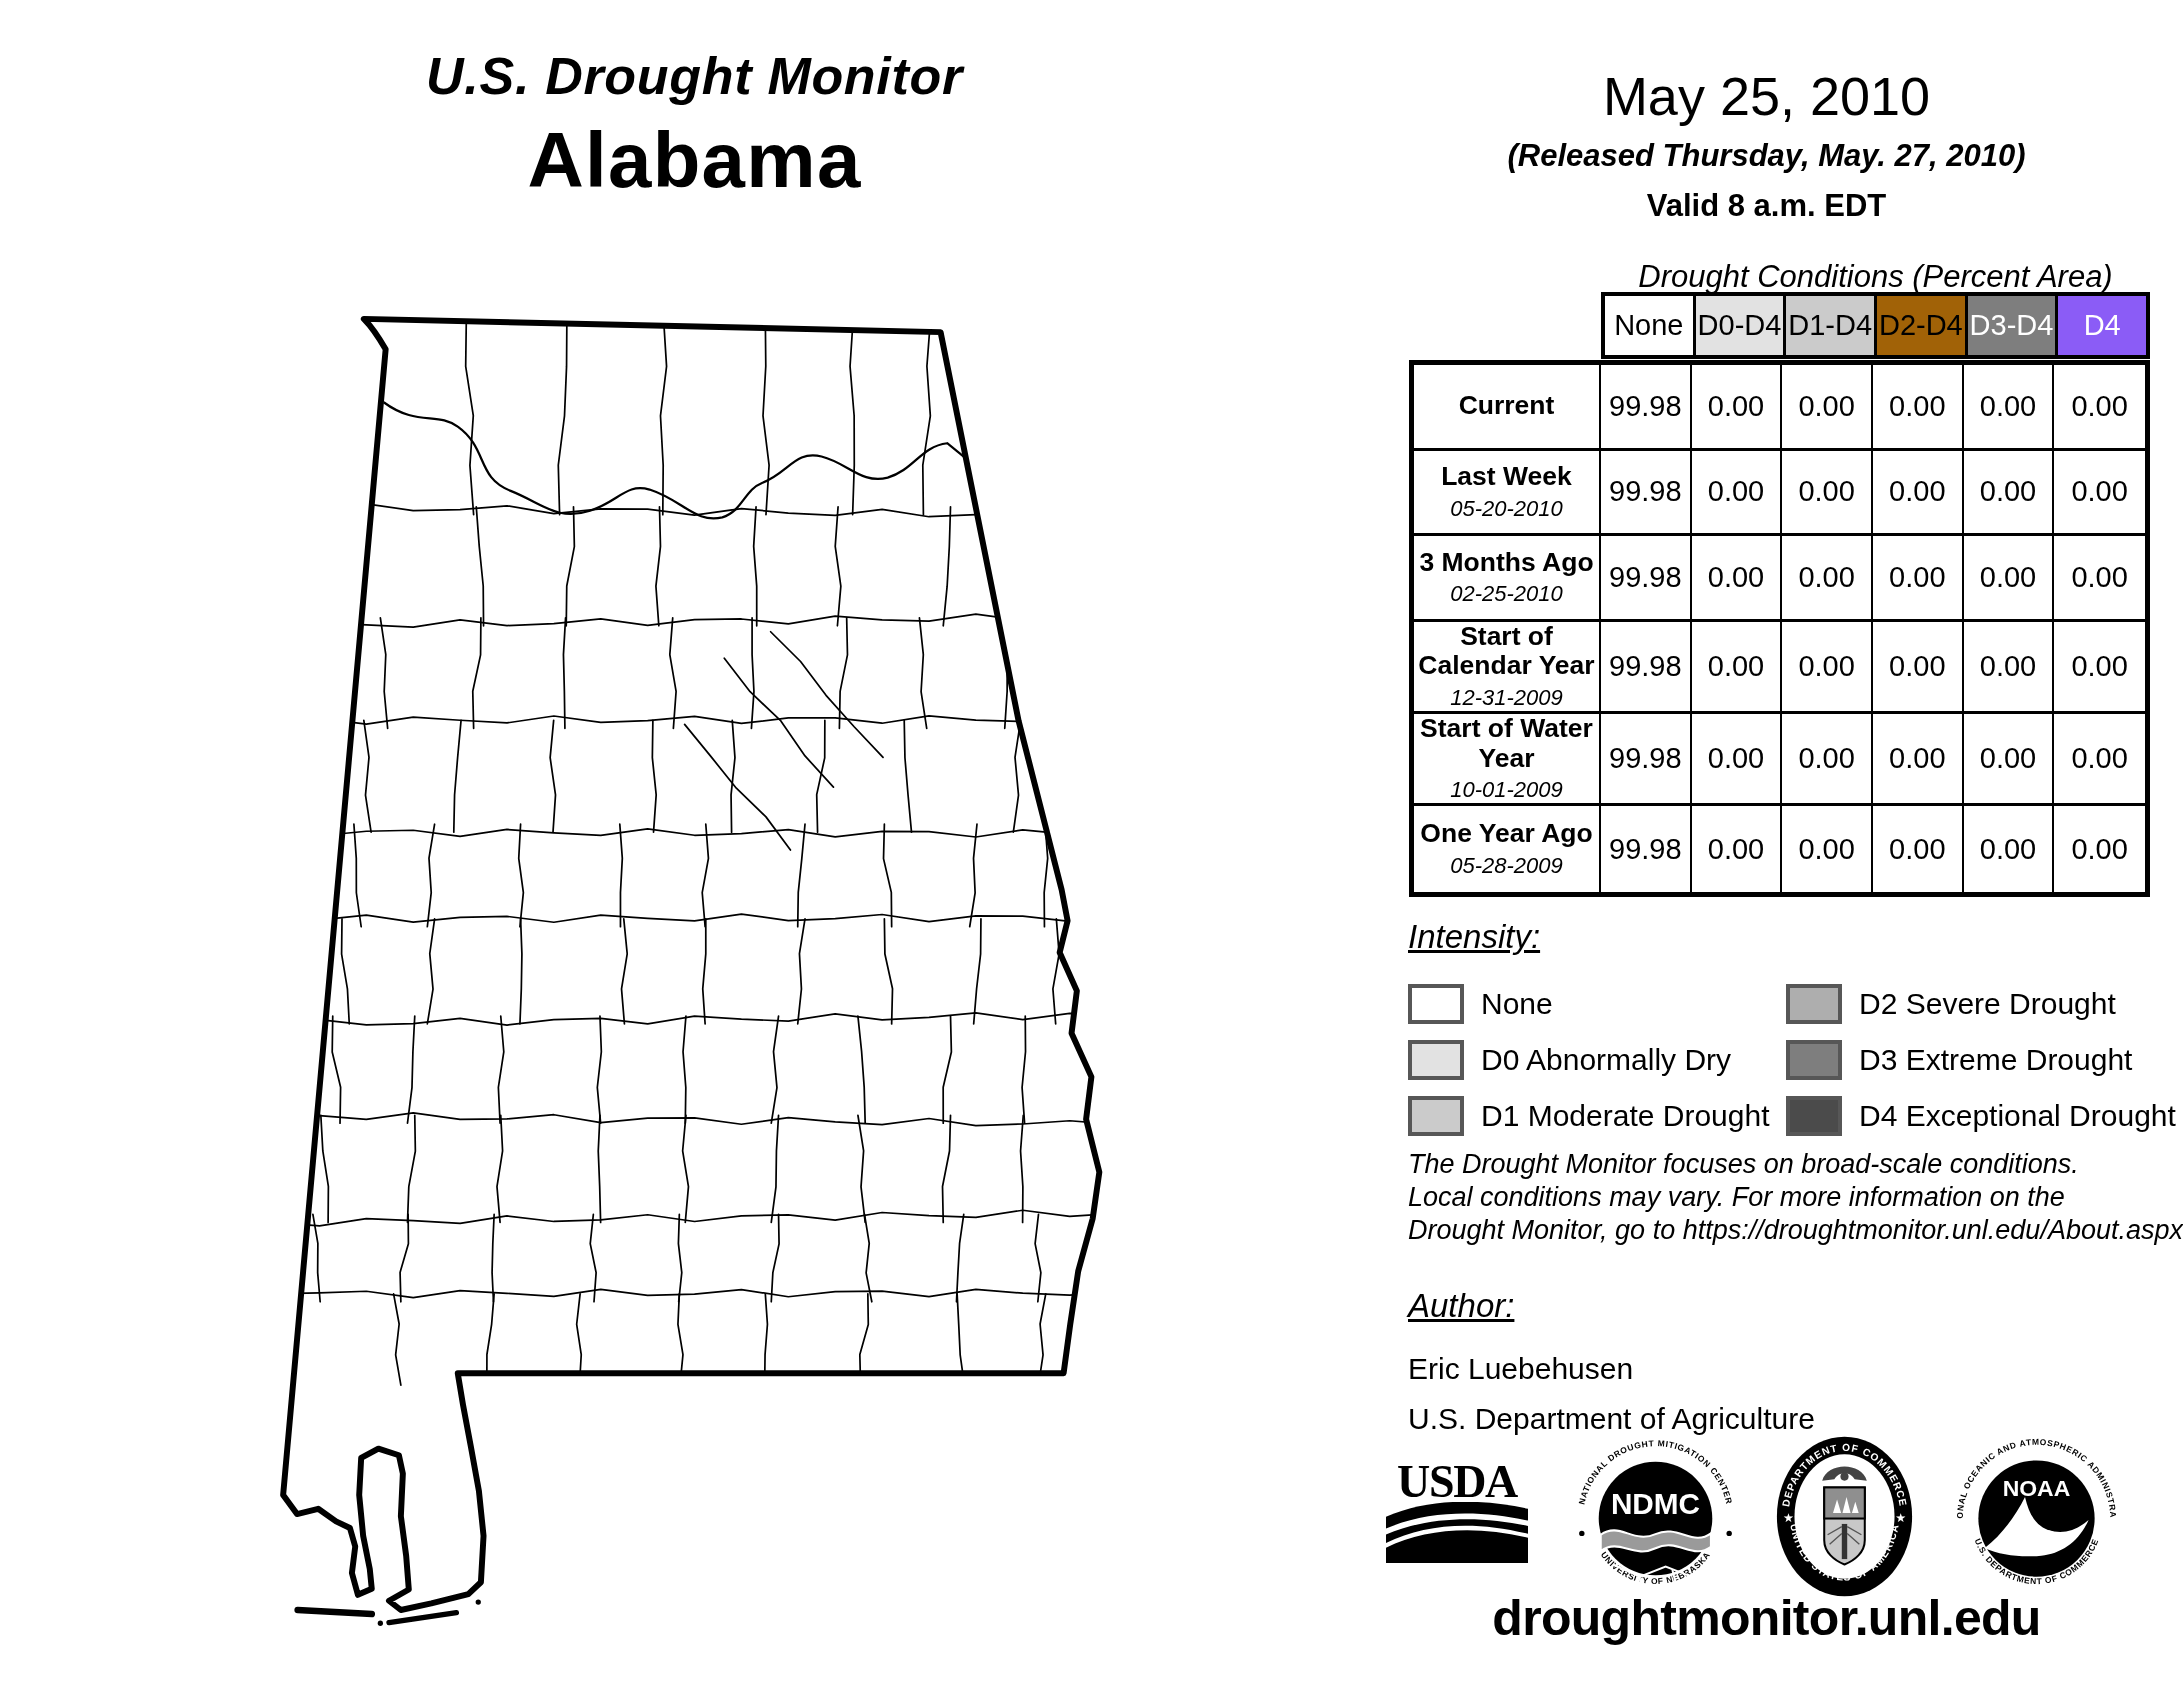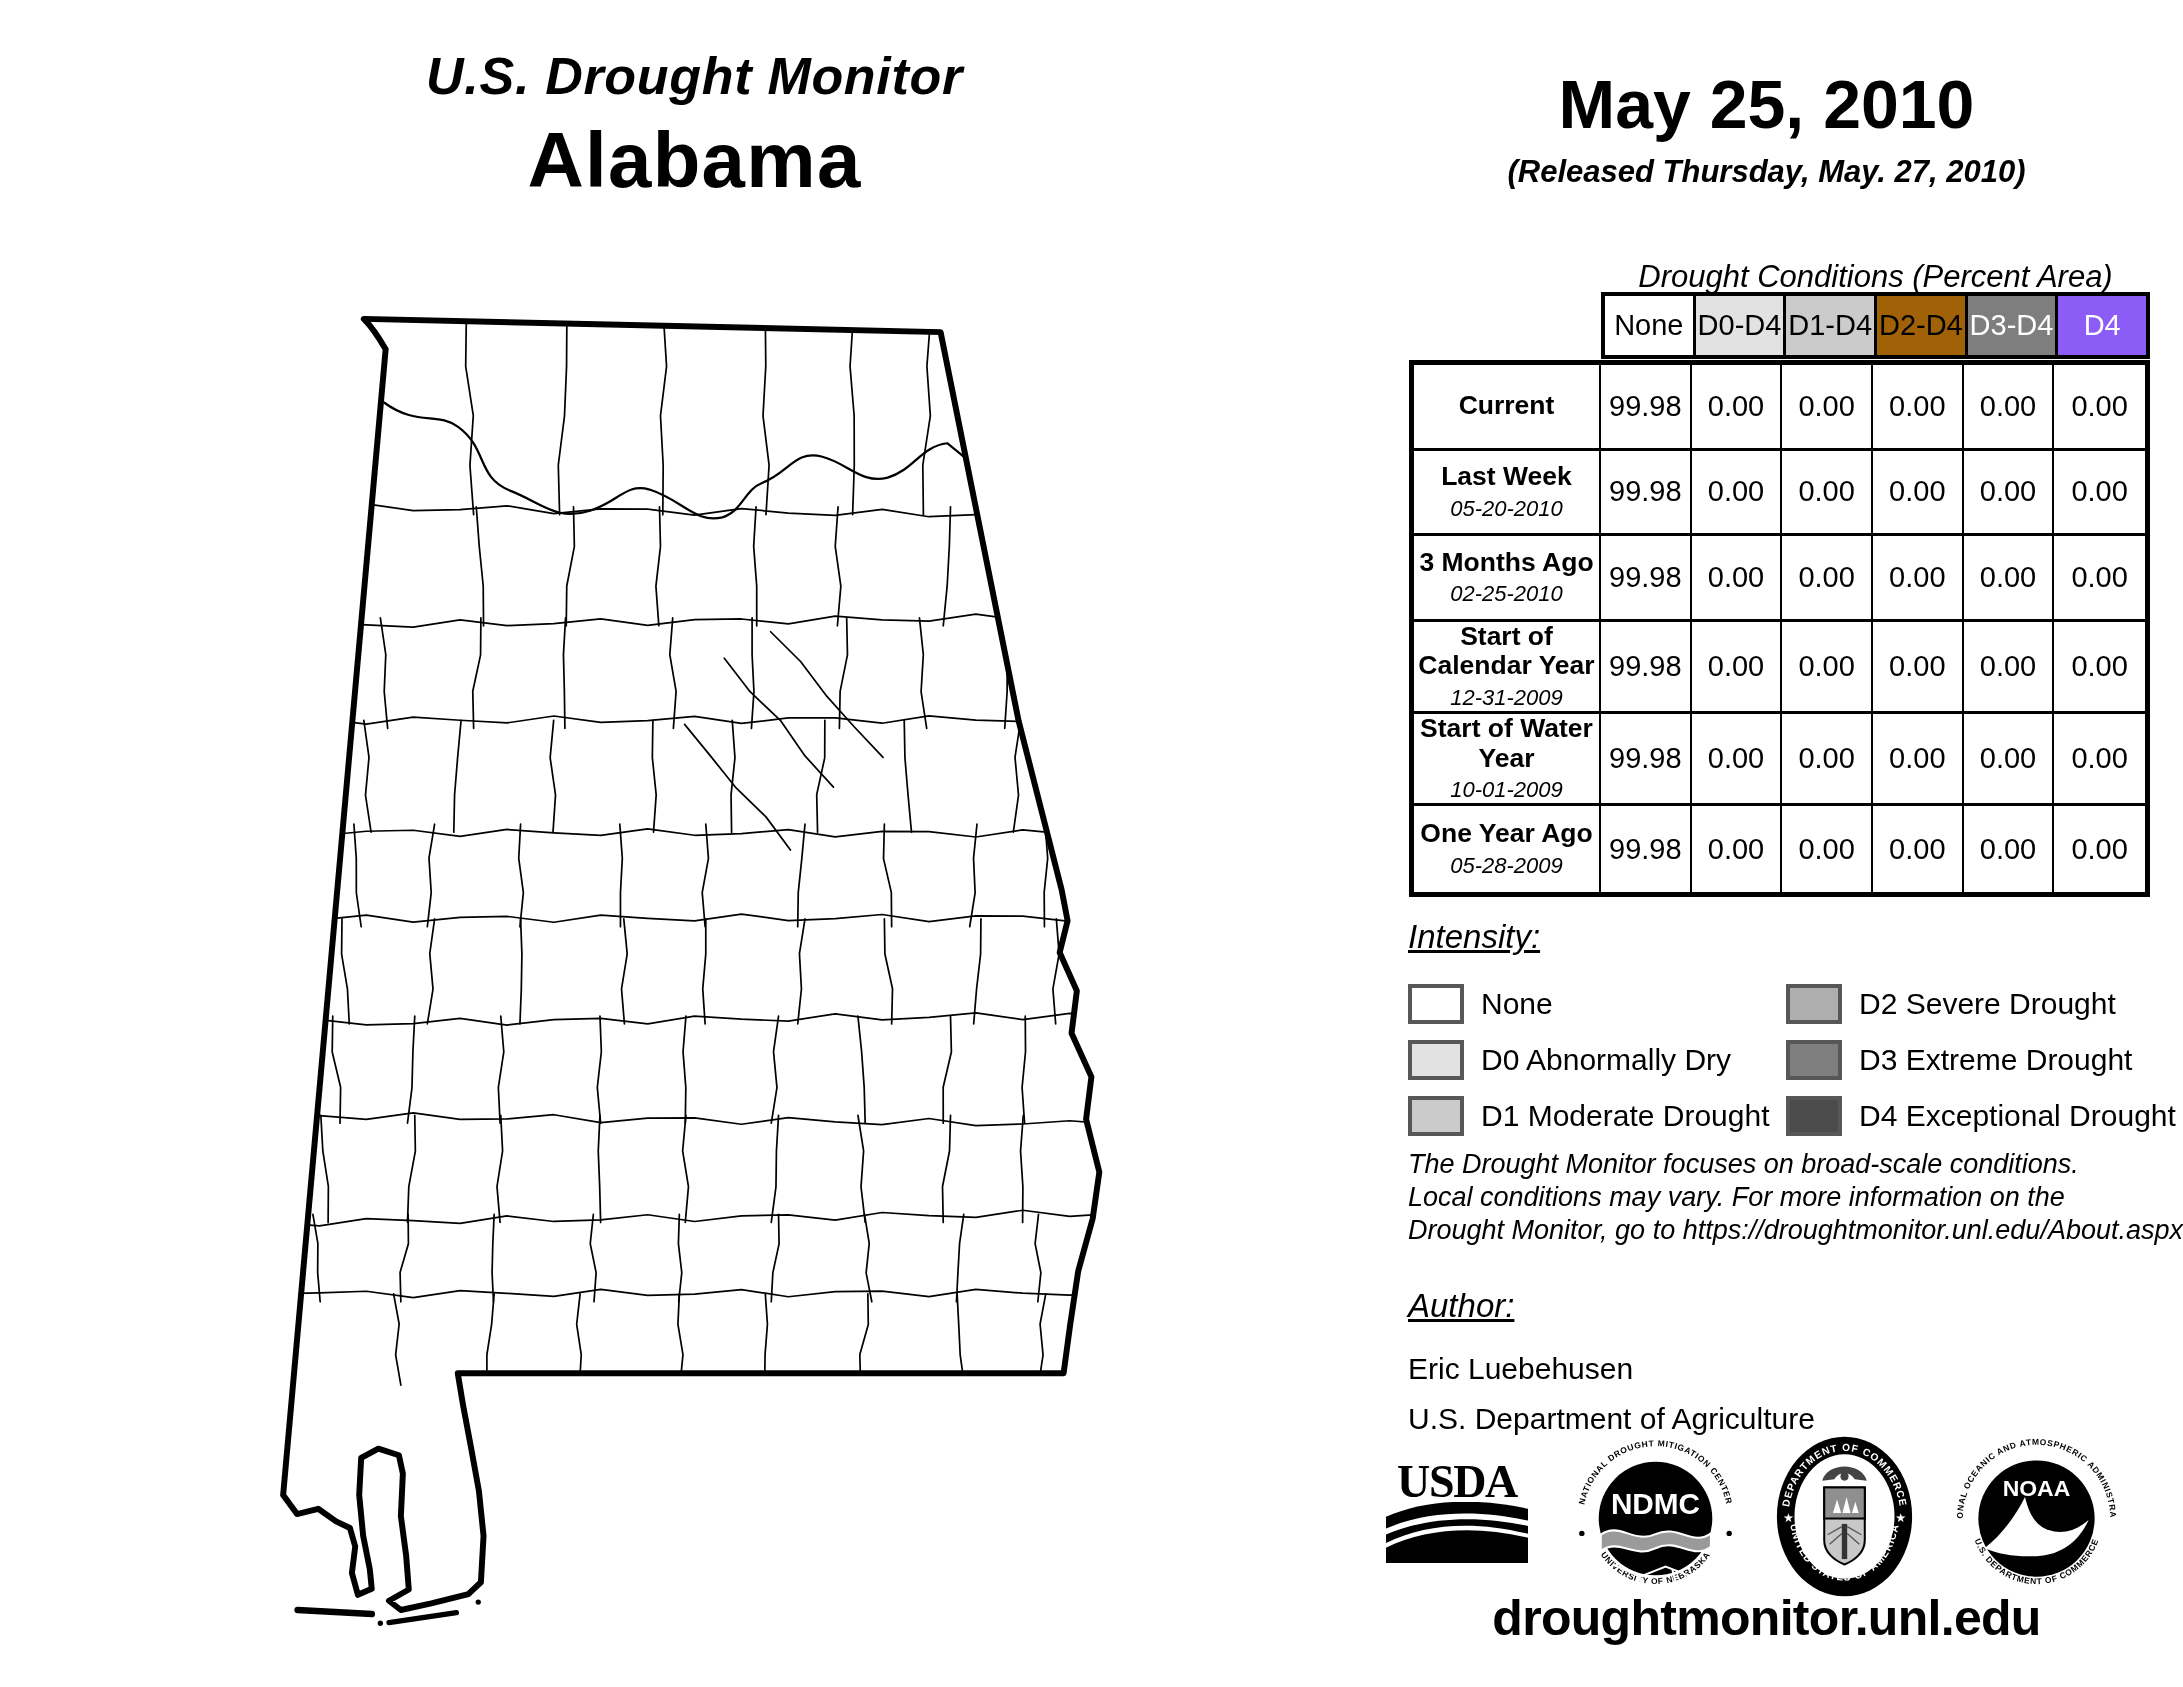--- a/index.html
+++ b/index.html
@@ -6,21 +6,21 @@
   body{width:2183px;height:1687px;position:relative;font-family:"Liberation Sans",sans-serif;color:#000;}
   .abs{position:absolute;}
 
   
   .hdr-left{left:258px;top:46px;width:873px;text-align:center;}
   .t-main{font-size:52px;font-weight:bold;font-style:italic;letter-spacing:0.7px;}
   .t-state{font-size:78px;font-weight:bold;margin-top:9.3px;letter-spacing:1.3px;}
 
   
   .hdr-right{left:1416px;top:65px;width:701px;text-align:center;}
-  .t-date{font-size:68px;font-weight:bold;}
+  .t-date{font-size:54px;font-weight:normal;}
   .t-released{font-size:31px;font-weight:bold;font-style:italic;margin-top:10.6px;}
   .t-valid{font-size:31px;font-weight:bold;margin-top:14.6px;}
 
   
   .tbl-title{left:1601px;top:259px;width:549px;text-align:center;font-size:31px;font-style:italic;}
   .dm-header{left:1601px;top:292px;width:549px;height:67px;border:4px solid #000;display:flex;box-sizing:border-box;background:#fff;}
   .dm-header .hcell{flex:1;display:flex;align-items:center;justify-content:center;font-size:29px;border-left:3.3px solid #000;}
   .dm-header .hcell:first-child{border-left:none;}
   .hc0{background:#ffffff;color:#000;}
   .hc1{background:#e2e2e2;color:#000;}
@@ -200,20 +200,21 @@
     <circle cx="185" cy="2014" r="4" fill="#000" stroke="none"></circle>
     <circle cx="333" cy="1982" r="4" fill="#000" stroke="none"></circle>
   </g>
 
   <use href="#al-outline" fill="none" stroke="#000" stroke-width="9" stroke-linejoin="round"></use>
 </svg>
 
 <div class="abs hdr-right">
   <div class="t-date">May 25, 2010</div>
   <div class="t-released">(Released Thursday, May. 27, 2010)</div>
+  <div class="t-valid">Valid 8 a.m. EDT</div>
 </div>
 
 <div class="abs tbl-title">Drought Conditions (Percent Area)</div>
 
 <div class="abs dm-header">
   <div class="hcell hc0">None</div>
   <div class="hcell hc1">D0-D4</div>
   <div class="hcell hc2">D1-D4</div>
   <div class="hcell hc3">D2-D4</div>
   <div class="hcell hc4">D3-D4</div>

